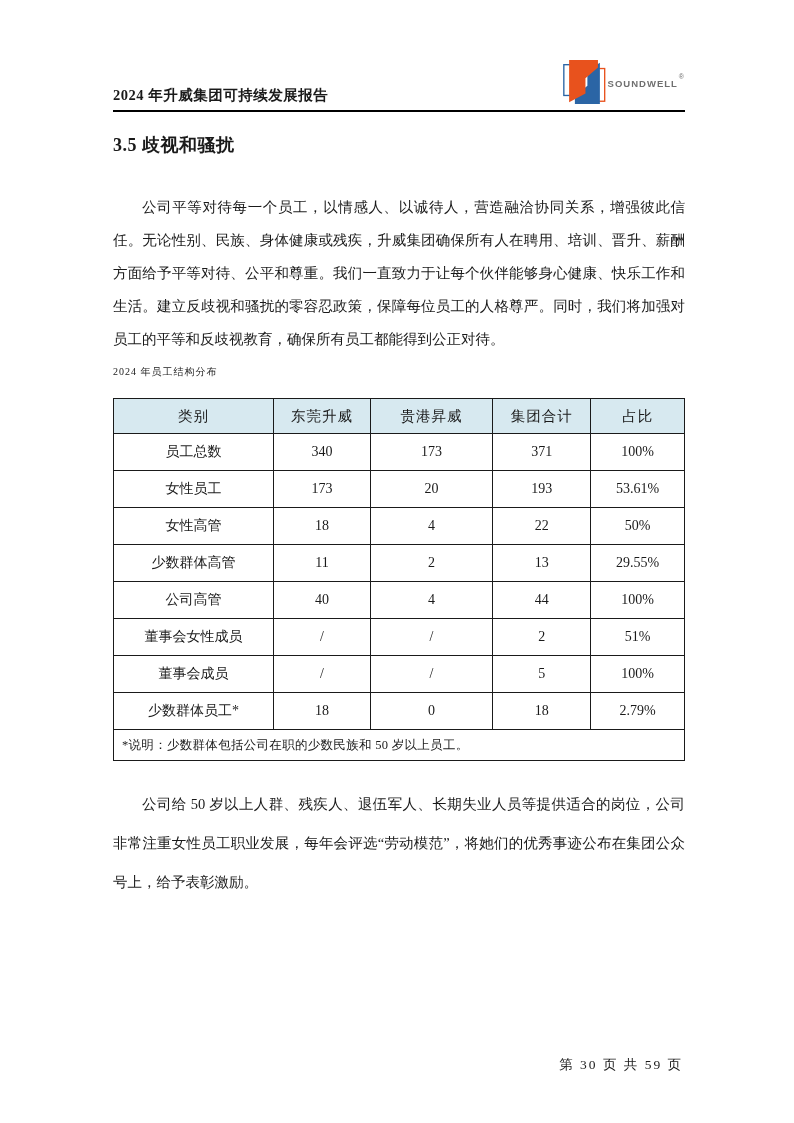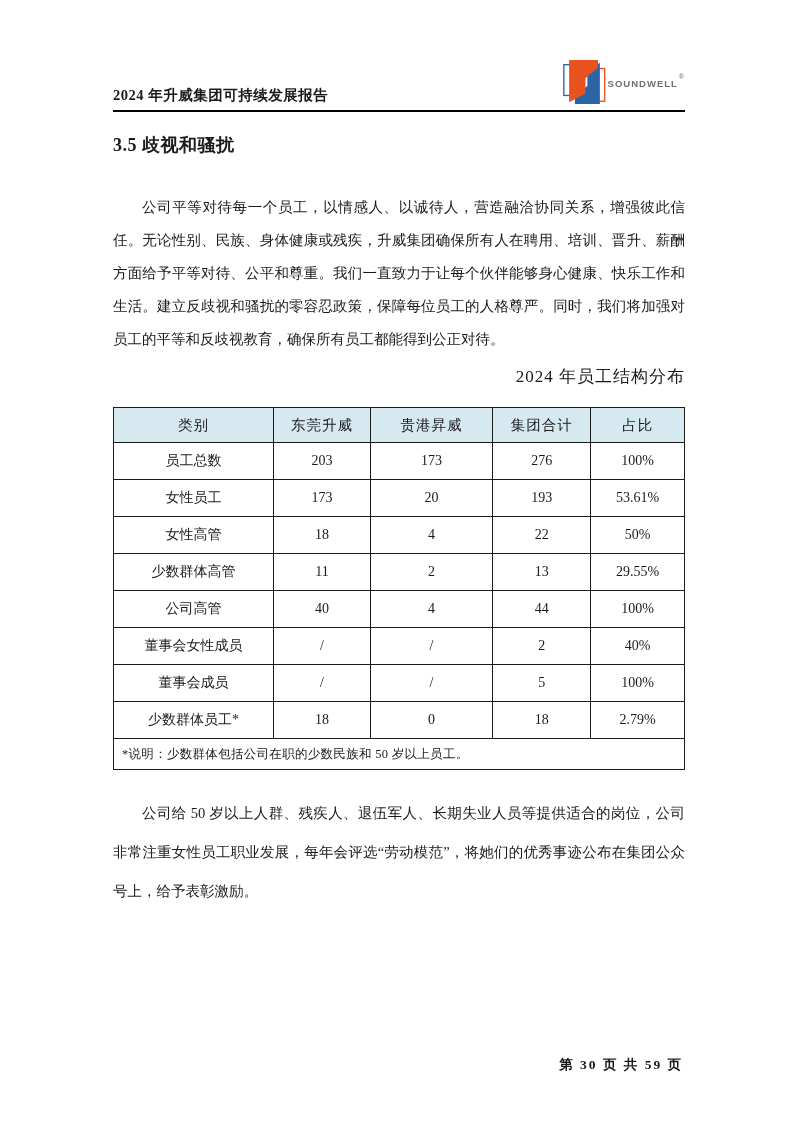--- a/index.html
+++ b/index.html
@@ -73,22 +73,22 @@
     text-align: justify;
     text-indent: 2em;
   }
   .body-para.second {
     margin-top: 24px;
     line-height: 39px;
   }
   
   .table-caption {
     margin-top: 9px;
-    text-align: right;
-    font-size: 17px;
+    text-align: left;
+    font-size: 10px;
     letter-spacing: 1px;
   }
   table.emp-table {
     margin-top: 19px;
     width: 100%;
     border-collapse: collapse;
     table-layout: fixed;
   }
   .emp-table th, .emp-table td {
     border: 1.6px solid #1a1a1a;
@@ -112,21 +112,20 @@
     padding: 3px 8px;
     letter-spacing: 0.3px;
   }
   
   .page-footer {
     position: absolute;
     right: 111px;
     bottom: 49px;
     font-size: 13.5px;
     letter-spacing: 2px;
-    font-weight: bold;
   }
 </style>
 </head>
 <body>
 
 <div class="page">
 
   <div class="doc-header">
     <div class="report-title">2024 年升威集团可持续发展报告</div>
     <div class="logo-block">
@@ -162,23 +161,23 @@
         <th>类别</th>
         <th>东莞升威</th>
         <th>贵港昇威</th>
         <th>集团合计</th>
         <th>占比</th>
       </tr>
     </thead>
     <tbody>
       <tr>
         <td>员工总数</td>
-        <td>203</td>
+        <td>340</td>
         <td>173</td>
-        <td>276</td>
+        <td>371</td>
         <td>100%</td>
       </tr>
       <tr>
         <td>女性员工</td>
         <td>173</td>
         <td>20</td>
         <td>193</td>
         <td>53.61%</td>
       </tr>
       <tr>
@@ -200,21 +199,21 @@
         <td>40</td>
         <td>4</td>
         <td>44</td>
         <td>100%</td>
       </tr>
       <tr>
         <td>董事会女性成员</td>
         <td>/</td>
         <td>/</td>
         <td>2</td>
-        <td>40%</td>
+        <td>51%</td>
       </tr>
       <tr>
         <td>董事会成员</td>
         <td>/</td>
         <td>/</td>
         <td>5</td>
         <td>100%</td>
       </tr>
       <tr>
         <td>少数群体员工*</td>

